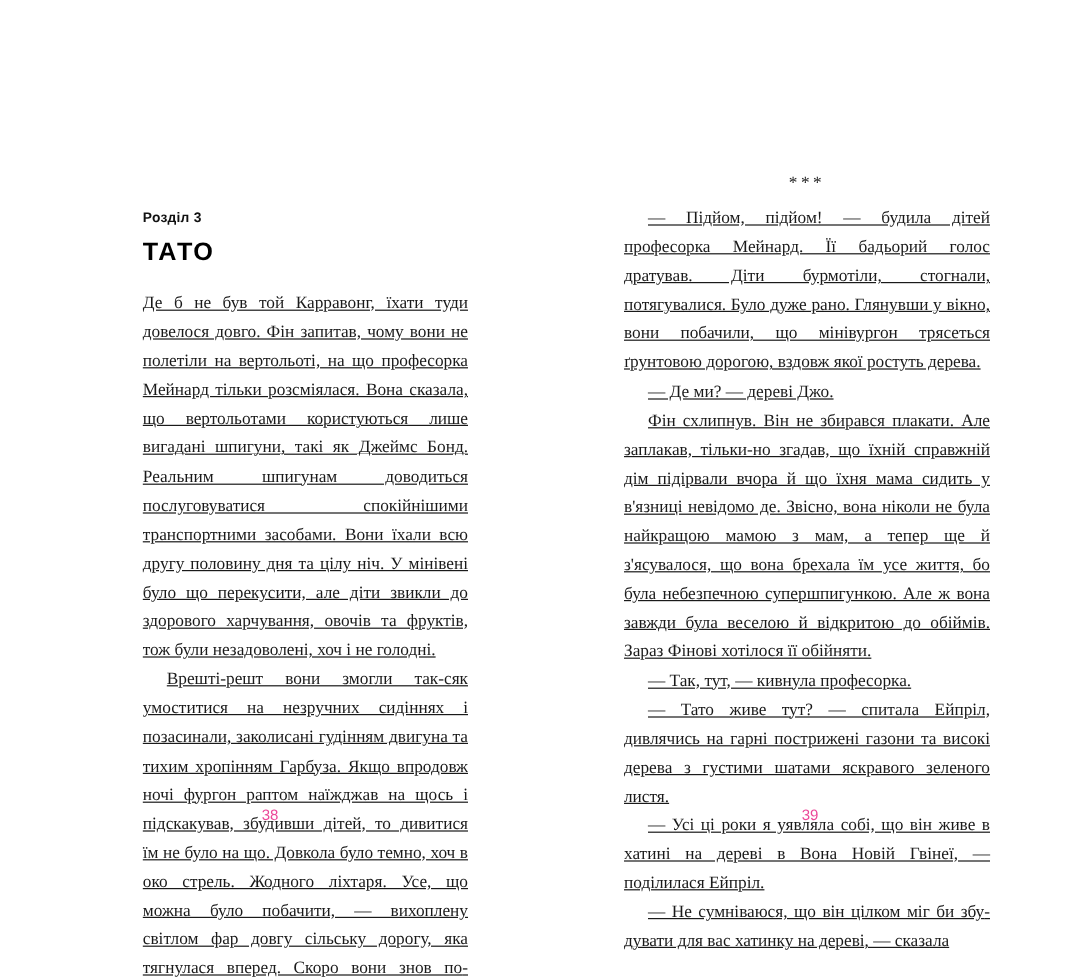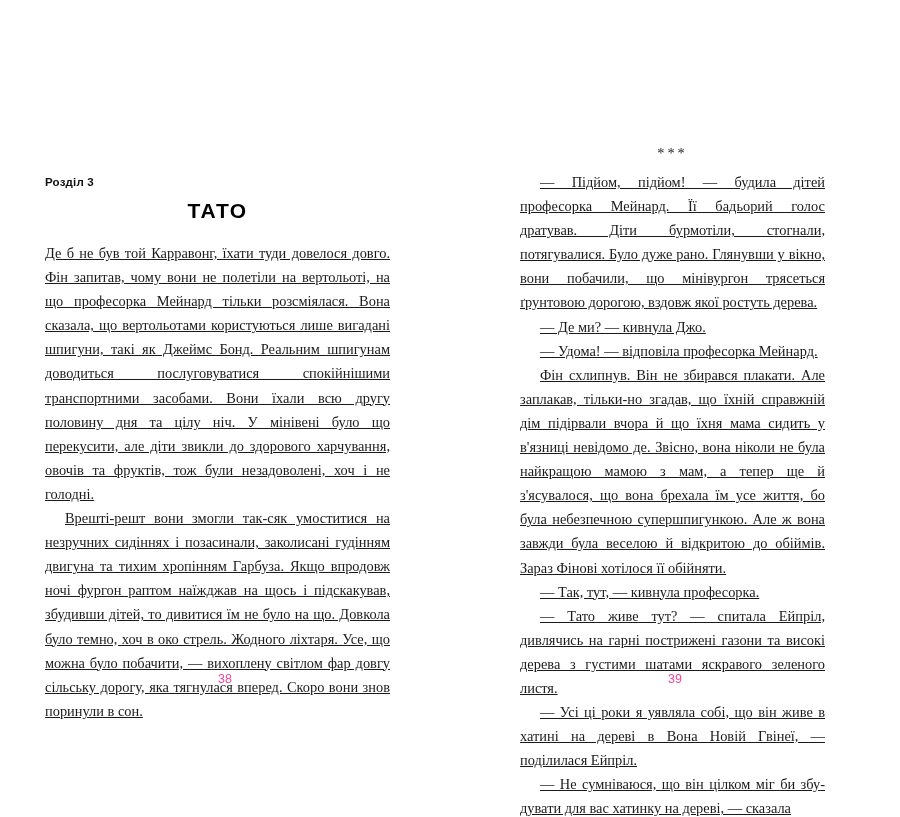--- a/index.html
+++ b/index.html
@@ -24,42 +24,41 @@
     display: flex;
     flex-direction: row;
   }
   .leaf {
     position: relative;
     box-sizing: border-box;
     width: 450px;
     height: 740px;
   }
   .leaf-left {
-    padding: 0 60px 0 45px;
+    padding: 0 60px 0 119px;
   }
   .leaf-right {
     padding: 0 75px 0 70px;
   }
   .chapter-label {
     font-family: "Liberation Sans", sans-serif;
     font-weight: bold;
     font-size: 11.5px;
     letter-spacing: 0.2px;
     color: #111111;
     margin-top: 176px;
   }
   .chapter-title {
     font-family: "Liberation Sans", sans-serif;
     font-weight: bold;
     font-size: 21px;
     letter-spacing: 1.4px;
     color: #000000;
     margin-top: 11px;
     margin-bottom: 18px;
-    text-align: center;
   }
   .body-text {
     font-size: 14.4px;
     line-height: 24.1px;
     color: #1a1a1a;
     text-align: justify;
     text-justify: inter-word;
     hyphens: manual;
   }
   .body-text p {
@@ -107,22 +106,21 @@
         <p class="noindent">Де б не був той Карравонг, їхати туди довело­ся довго. Фін запитав, чому вони не полетіли на вертольоті, на що професорка Мейнард тільки розсміялася. Вона сказала, що вертольотами користуються лише вигадані шпигуни, такі як Джеймс Бонд. Реальним шпигунам доводиться послуговуватися спокійнішими транспортними засобами. Вони їхали всю другу половину дня та цілу ніч. У мінівені було що перекусити, але діти звикли до здорового харчування, овочів та фрук­тів, тож були незадоволені, хоч і не голодні.</p>
         <p>Врешті-решт вони змогли так-сяк умоститися на незручних сидіннях і позасинали, заколисані гудінням двигуна та тихим хропінням Гарбуза. Якщо впродовж ночі фургон раптом наїжджав на щось і підскакував, збудивши дітей, то дивитися їм не було на що. Довкола було темно, хоч в око стрель. Жодного ліхтаря. Усе, що можна було по­бачити, — вихоплену світлом фар довгу сільську дорогу, яка тягнулася вперед. Скоро вони знов по­ринули в сон.</p>
       </div>
       <div class="folio folio-left">38</div>
     </div>
 
     <div class="leaf leaf-right">
       <div class="scene-break">***</div>
       <div class="body-text right-column-start">
         <p>— Підйом, підйом! — будила дітей професорка Мей­нард. Її бадьорий голос дратував. Діти бурмотіли, стогнали, потягувалися. Було дуже рано. Глянув­ши у вікно, вони побачили, що мінівургон трясеть­ся ґрунтовою дорогою, вздовж якої ростуть дерева.</p>
-        <p>— Де ми? — кивнула Джо.</p>
-        <p>— Удома! — відповіла професорка Мейнард.</p>
+        <p>— Де ми? — дереві Джо.</p>
         <p>Фін схлипнув. Він не збирався плакати. Але за­плакав, тільки-но згадав, що їхній справжній дім підірвали вчора й що їхня мама сидить у в'язни­ці невідомо де. Звісно, вона ніколи не була най­кращою мамою з мам, а тепер ще й з'ясувалося, що вона брехала їм усе життя, бо була небезпеч­ною супершпигункою. Але ж вона завжди була веселою й відкритою до обіймів. Зараз Фінові хо­тілося її обійняти.</p>
         <p>— Так, тут, — кивнула професорка.</p>
         <p>— Тато живе тут? — спитала Ейпріл, дивлячись на гарні пострижені газони та високі дерева з густи­ми шатами яскравого зеленого листя.</p>
         <p>— Усі ці роки я уявляла собі, що він живе в хати­ні на дереві в Вона Новій Гвінеї, — поділилася Ейпріл.</p>
         <p>— Не сумніваюся, що він цілком міг би збу­дувати для вас хатинку на дереві, — сказала</p>
       </div>
       <div class="folio folio-right">39</div>
     </div>
 
   </div>

